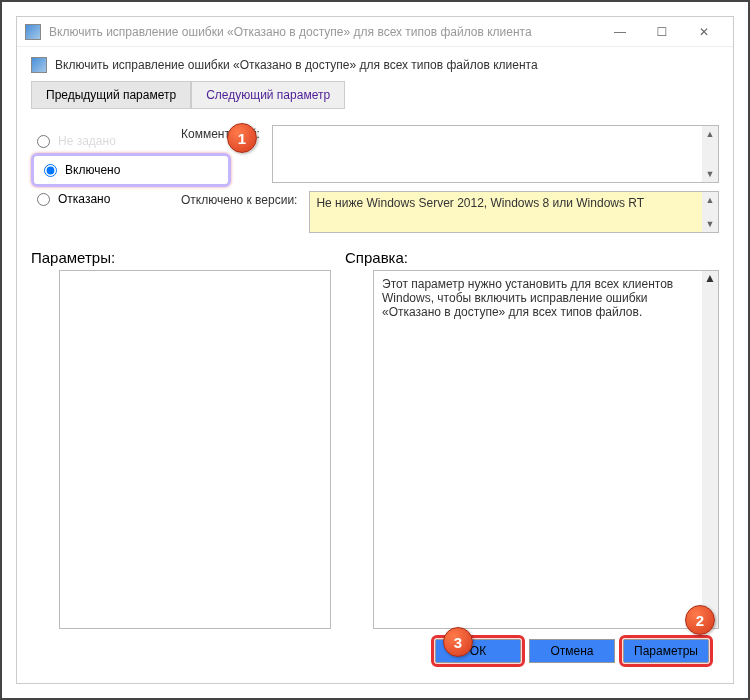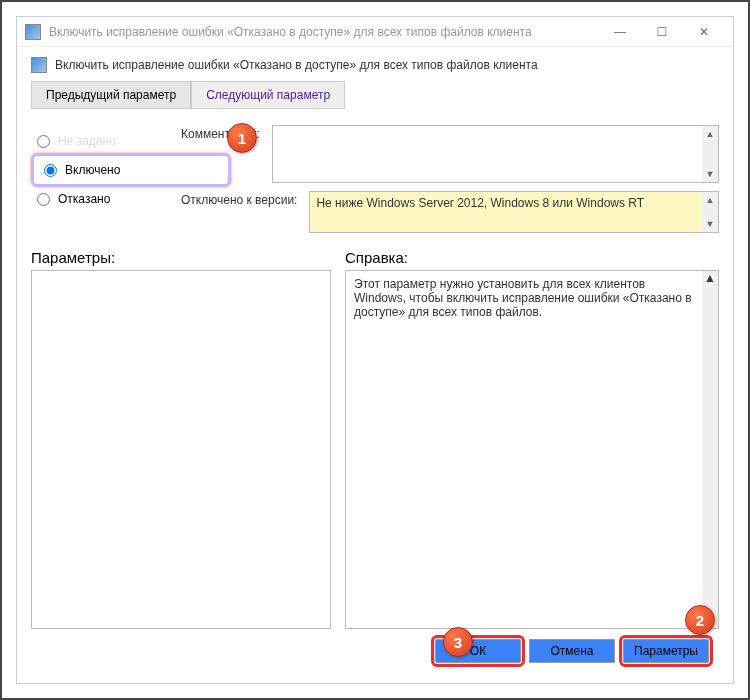--- a/index.html
+++ b/index.html
@@ -25,21 +25,21 @@
 .badge { position:absolute; width:30px; height:30px; border-radius:50%; background:radial-gradient(circle at 35% 30%, #ff7a4a, #d63a1e); color:#fff; display:flex; align-items:center; justify-content:center; font-weight:bold; font-size:15px; border:1px solid #a82a12; box-shadow:1px 1px 3px rgba(0,0,0,.3); z-index:10; }
 .label-right { text-align: right; font-size: 12px; padding-right: 6px; color:#333; width: 300px; }
 .row-flex { display:flex; align-items:flex-start; margin-top: 6px; }
 .textbox { flex:1; border:1px solid #bbb; background:#fff; height: 58px; position:relative; }
 .textbox .sb { position:absolute; right:0; top:0; bottom:0; width:16px; background:#f0f0f0; display:flex; flex-direction:column; justify-content:space-between; align-items:center; }
 .sb .arr { font-size:9px; color:#666; height:16px; line-height:16px; }
 .reqbox { flex:1; border:1px solid #bbb; background:#fef9c3; height: 42px; padding: 4px 20px 4px 6px; font-size:12px; color:#333; position:relative; overflow:hidden; }
 .reqbox .sb { position:absolute; right:0; top:0; bottom:0; width:16px; background:#f0f0f0; display:flex; flex-direction:column; justify-content:space-between; align-items:center; }
 .lower { display:flex; gap:14px; margin-top:16px; flex:1; min-height:0; }
 .col-h { font-size:15px; margin-bottom:4px; }
-.bigbox { border:1px solid #bbb; background:#fff; flex:1; position:relative; padding:6px 22px 6px 8px; font-size:12px; color:#333; overflow:hidden; }
+.bigbox { border:1px solid #bbb; background:#fff; flex:1; position:relative; padding:6px 22px 6px 8px; font-size:12px; color:#333; overflow:hidden;margin-left:28px; }
 .bigbox .sb2 { position:absolute; right:0; top:0; bottom:0; width:16px; background:#f0f0f0; display:flex; flex-direction:column; justify-content:space-between; align-items:center; }
 .col-left { width:300px; display:flex; flex-direction:column; }
 .col-right { flex:1; display:flex; flex-direction:column; }
 .footer { height:44px; display:flex; justify-content:flex-end; align-items:center; gap:8px; padding: 0 10px; }
 .btn { width:86px; height:24px; border:1px solid #999; background:#3b82f6; font-size:12px; display:flex; align-items:center; justify-content:center; }
 .btn-hl { outline: 3px solid #e53131; outline-offset: 1px; border-radius:2px; box-shadow: 0 0 3px rgba(229,49,49,.5); }
 </style>
 </head>
 <body>
 

